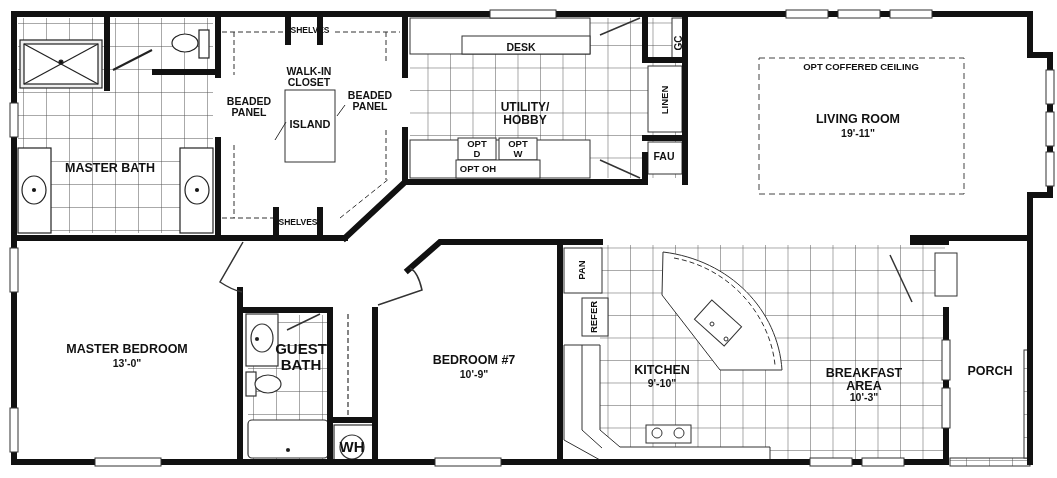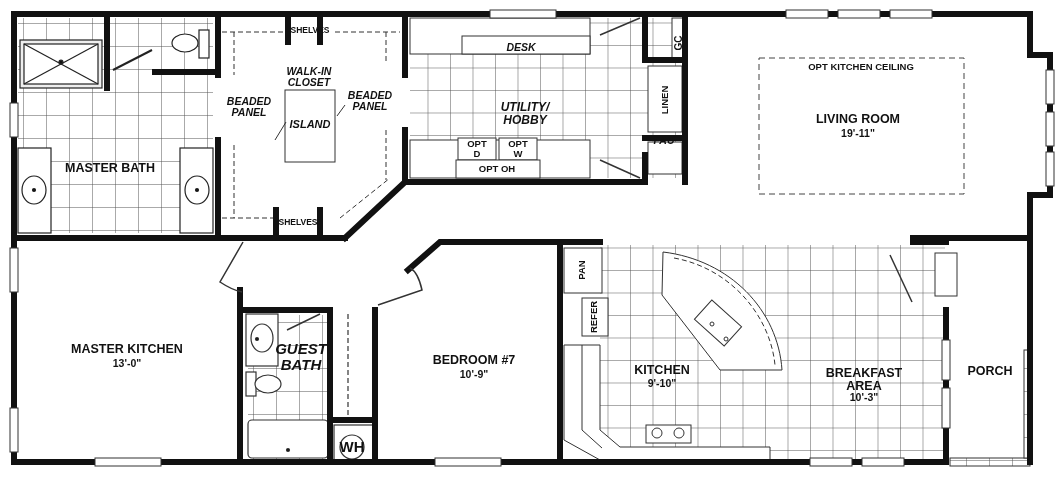--- a/index.html
+++ b/index.html
@@ -1,21 +1,21 @@
 <!DOCTYPE html>
 <html><head>
 <meta charset="utf-8">
 <style>
   html, body { margin: 0; padding: 0; background: #ffffff; }
   body { width: 1057px; height: 478px; overflow: hidden; position: relative; }
   #plan { position: absolute; left: 0; top: 0; width: 1057px; height: 478px; }
   .lbl { position: absolute; font-family: "Liberation Sans", sans-serif; font-weight: bold; color: #111; text-align: center; line-height: 1.05; white-space: nowrap; transform: translate(-50%, -50%); }
   .room { font-size: 12.5px; }
   .dim { font-size: 10.5px; }
-  .small { font-size: 10.5px; font-style: italic; }
+  .small { font-size: 10.5px; }
   .tiny { font-size: 8.5px; }
   .vert { transform: translate(-50%, -50%) rotate(-90deg); }
 </style>
 </head>
 <body>
 
 <svg id="plan" viewBox="0 0 1057 478" xmlns="http://www.w3.org/2000/svg">
   <defs>
     <pattern id="tile" width="23" height="23" patternUnits="userSpaceOnUse">
       <rect width="23" height="23" fill="#fff"></rect>
@@ -176,21 +176,21 @@
   </g>
 </svg>
 
 <div class="lbl room" style="left:110px;top:169px">MASTER BATH</div>
 <div class="lbl small" style="left:309px;top:77px;white-space:pre">WALK-IN
 CLOSET</div>
 <div class="lbl small" style="left:525px;top:114px;white-space:pre;font-size:12px">UTILITY/
 HOBBY</div>
 <div class="lbl room" style="left:858px;top:120px">LIVING ROOM</div>
 <div class="lbl dim" style="left:858px;top:134px">19'-11"</div>
-<div class="lbl room" style="left:127px;top:350px">MASTER KITCHEN</div>
+<div class="lbl room" style="left:127px;top:350px">MASTER BEDROOM</div>
 <div class="lbl dim" style="left:127px;top:364px">13'-0"</div>
 <div class="lbl small" style="left:301px;top:357px;white-space:pre;font-size:15px">GUEST
 BATH</div>
 <div class="lbl room" style="left:474px;top:361px">BEDROOM #7</div>
 <div class="lbl dim" style="left:474px;top:375px">10'-9"</div>
 <div class="lbl room" style="left:662px;top:371px">KITCHEN</div>
 <div class="lbl dim" style="left:662px;top:384px">9'-10"</div>
 <div class="lbl room" style="left:864px;top:380px;white-space:pre">BREAKFAST
 AREA</div>
 <div class="lbl dim" style="left:864px;top:398px">10'-3"</div>
@@ -201,20 +201,20 @@
 <div class="lbl small" style="left:249px;top:107px;white-space:pre">BEADED
 PANEL</div>
 <div class="lbl small" style="left:370px;top:101px;white-space:pre">BEADED
 PANEL</div>
 <div class="lbl small" style="left:310px;top:125px;font-size:11px">ISLAND</div>
 <div class="lbl small" style="left:521px;top:48px">DESK</div>
 <div class="lbl tiny" style="left:477px;top:149px;white-space:pre;font-size:9.5px">OPT
 D</div>
 <div class="lbl tiny" style="left:518px;top:149px;white-space:pre;font-size:9.5px">OPT
 W</div>
-<div class="lbl tiny" style="left:497px;top:169px;font-size:9.5px">OPT OH</div>
+<div class="lbl tiny" style="left:478px;top:169px;font-size:9.5px">OPT OH</div>
 <div class="lbl tiny vert" style="left:679px;top:43px;font-size:10px">GC</div>
 <div class="lbl tiny vert" style="left:665px;top:100px;font-size:9.5px">LINEN</div>
-<div class="lbl small" style="left:664px;top:141px">FAU</div>
-<div class="lbl tiny" style="left:861px;top:67px;font-size:9.5px">OPT KITCHEN CEILING</div>
+<div class="lbl small" style="left:664px;top:157px">FAU</div>
+<div class="lbl tiny" style="left:861px;top:67px;font-size:9.5px">OPT COFFERED CEILING</div>
 <div class="lbl tiny vert" style="left:582px;top:270px;font-size:9.5px">PAN</div>
 <div class="lbl tiny vert" style="left:594px;top:317px;font-size:9.5px">REFER</div>
 <div class="lbl tiny" style="left:352px;top:447px;font-size:15px">WH</div>
 
 </body></html>

